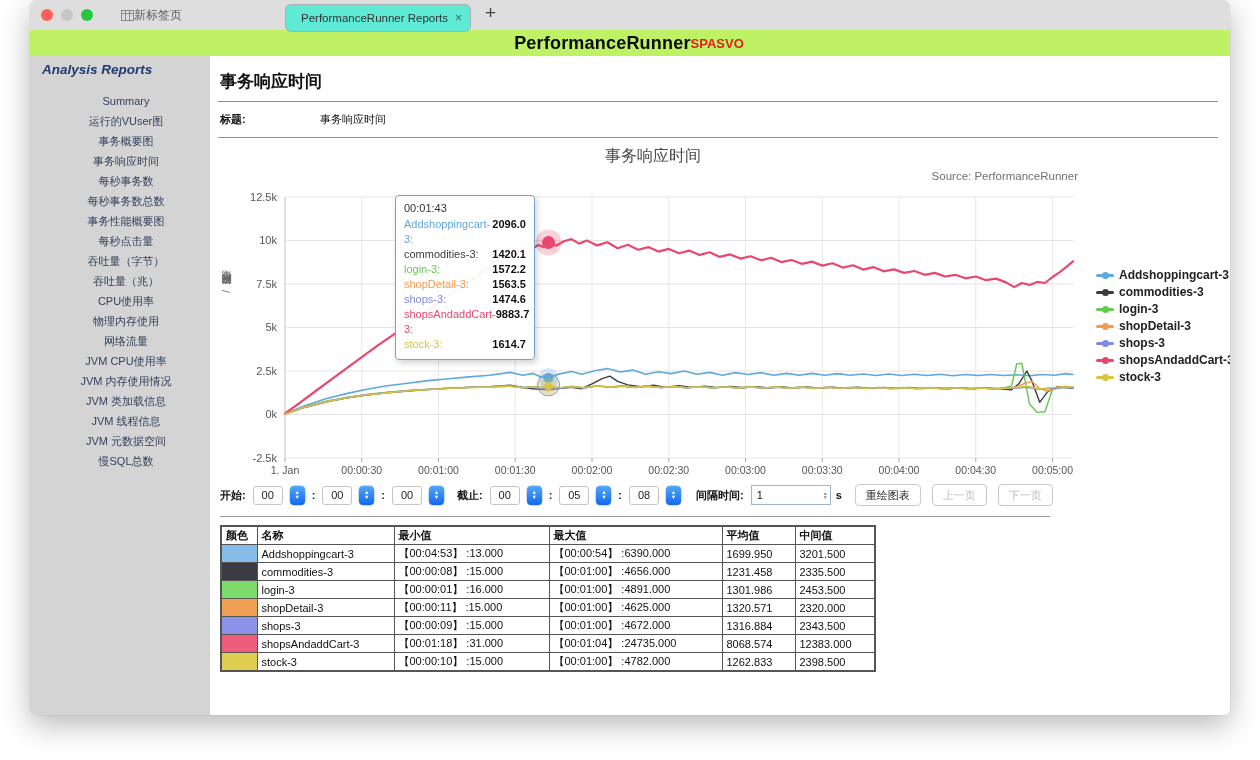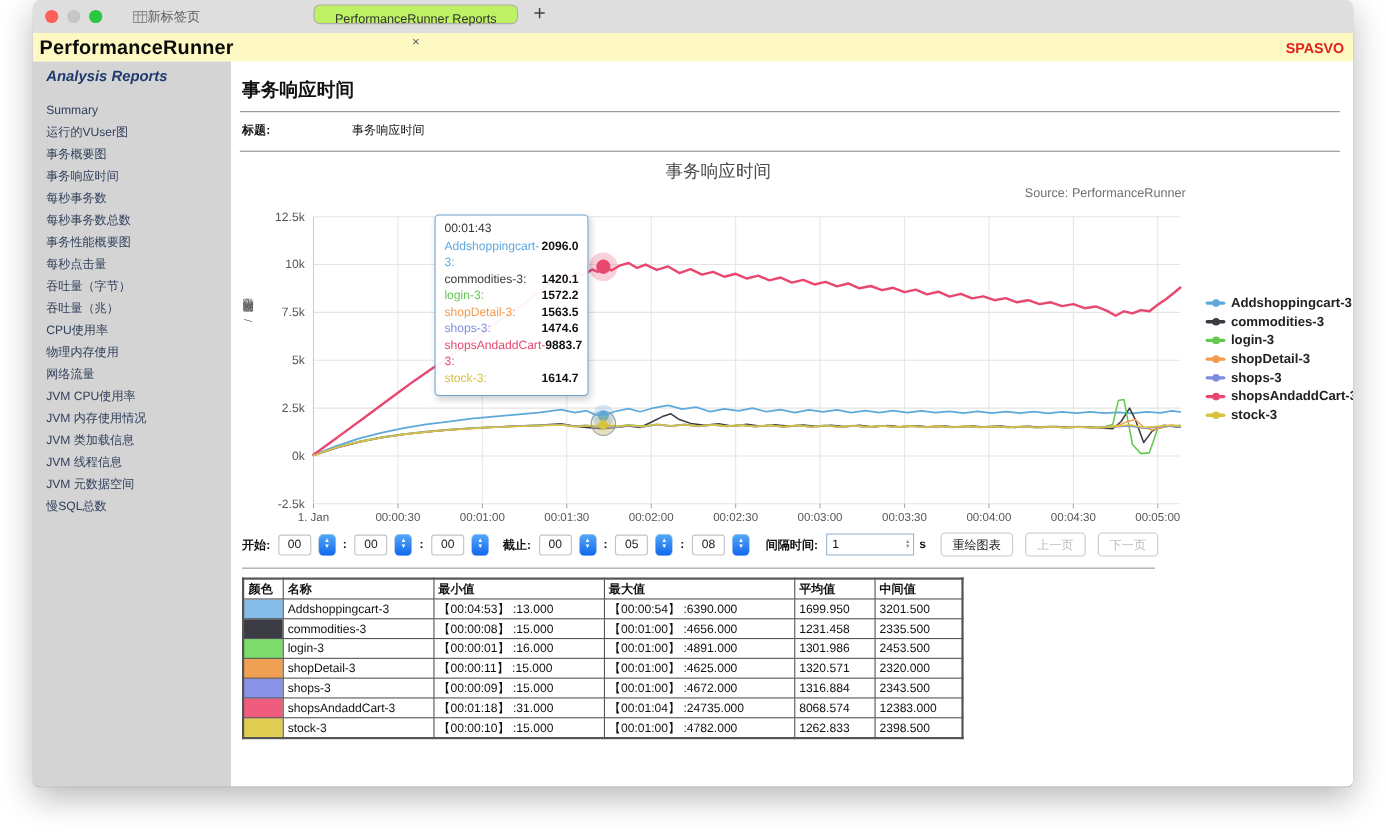--- a/index.html
+++ b/index.html
@@ -10,36 +10,36 @@
     box-shadow:0 10px 30px rgba(0,0,0,.28), 0 0 1px rgba(0,0,0,.35); }
 
   
   .chrome { height:30px; background:#dedede; display:flex; align-items:center; position:relative; }
   .lights { display:flex; gap:8px; padding-left:11px; }
   .light { width:12px; height:12px; border-radius:50%; }
   .light.red { background:#ff5f57; }
   .light.gray { background:#c6c6c4; }
   .light.green { background:#29c73f; }
   .newtab-chip { display:flex; align-items:center; gap:0; margin-left:28px; color:#5d5d5d; font-size:12px; }
-  .tab { position:absolute; left:255px; top:4px; width:186px; height:18px; background:#bef264;
-    border:1px solid #acacac; border-radius:6px; display:flex; align-items:center; padding:0 8px; gap:7px;flex-direction:column; }
+  .tab { position:absolute; left:255px; top:4px; width:186px; height:28px; background:#5eead4;
+    border:1px solid #acacac; border-radius:6px; display:flex; align-items:center; padding:0 8px; gap:7px; }
   .tab-title { font-size:11.5px; color:#333; flex:1; white-space:nowrap; }
   .tab-close { font-size:12px; color:#555; cursor:default; }
   .plus-btn { position:absolute; left:455px; top:2px; font-size:19px; color:#444; font-weight:300; }
 
   
-  .appbar { height:26px; background:#fef9c3; display:flex; align-items:center; justify-content:space-between; padding:0 8px 0 6px; }
+  .appbar { height:26px; background:#bef264; display:flex; align-items:center; justify-content:center; padding:0 8px 0 6px; }
   .app-title { font-size:18px; font-weight:bold; color:#0b0b0b; letter-spacing:.2px; }
   .brand { font-size:13px; font-weight:bold; color:#e01f1f; }
 
   
   .body-row { display:flex; height:659px; }
   .sidebar { width:180px; background:#d4d4d4; padding:6px 0 0 12px; flex:none; }
   .side-title { color:#1e3a6e; font-weight:bold; font-style:italic; font-size:13.5px; margin-bottom:14px; }
-  .side-item { font-size:11px; color:#33415c; line-height:20px; cursor:pointer; white-space:nowrap; }
+  .side-item { font-size:11px; color:#33415c; line-height:20px; cursor:pointer; white-space:nowrap;text-align:center; }
   .content { flex:1; background:#fff; padding:12px 10px 0 8px; position:relative; }
 
   .page-title { font-size:17px; font-weight:bold; color:#111; margin:2px 0 8px 2px; }
   .hr { border-top:1px solid #8f8f8f; height:0; margin-right:2px; }
   .meta { margin:9px 0 9px 2px; }
   .meta-row { display:flex; font-size:11px; line-height:17px; }
   .meta-label { width:100px; font-weight:bold; color:#111; }
   .meta-value { color:#111; }
 
   

